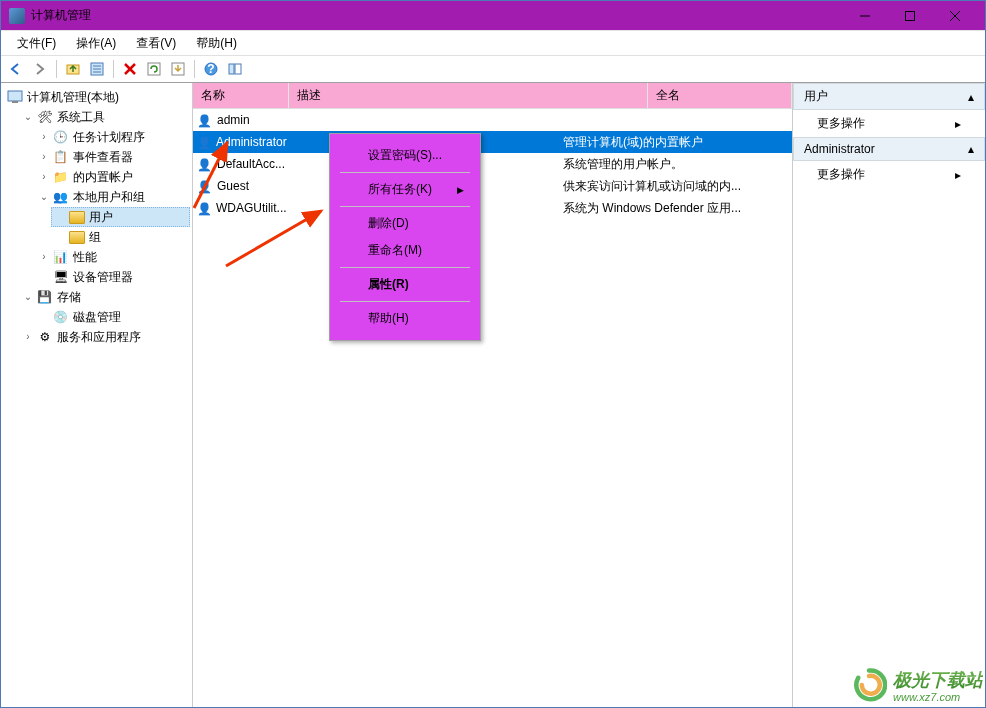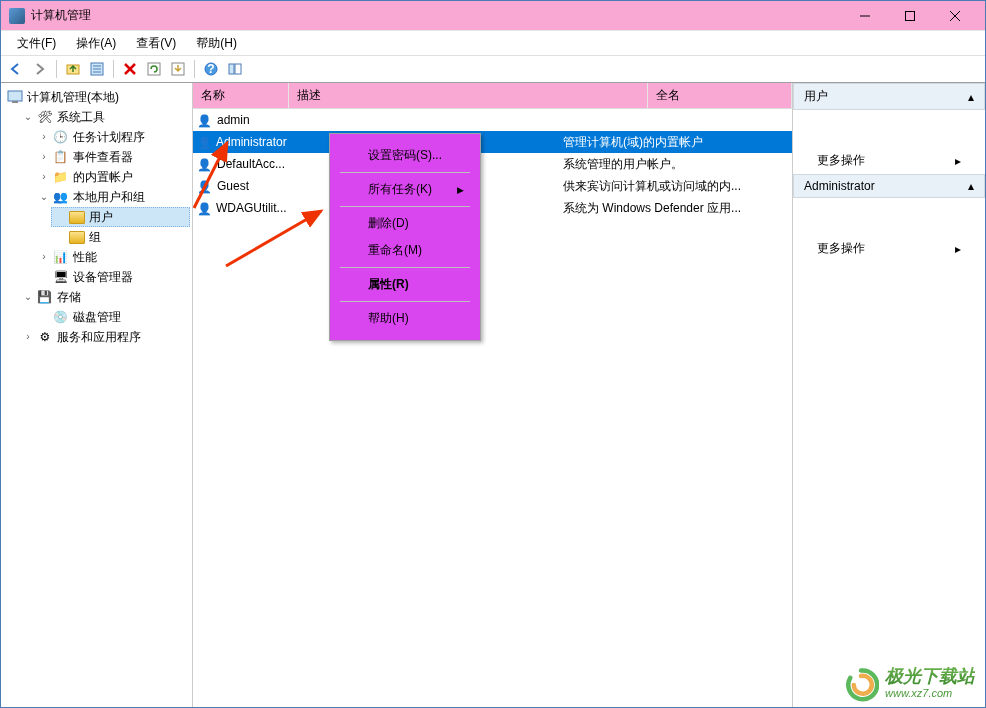--- a/index.html
+++ b/index.html
@@ -1,19 +1,19 @@
 <!DOCTYPE html>
 <html><head>
   <meta charset="utf-8">
   <style>
     * { margin: 0; padding: 0; box-sizing: border-box; font-family: 'Microsoft YaHei', 'Segoe UI', sans-serif; font-size: 12px; }
     body { background: #fff; width: 986px; height: 708px; overflow: hidden; border: 1px solid #4a7bb5; position: relative; }
     
     
-    .titlebar { height: 30px; display: flex; align-items: center; padding: 0 8px; background: #f9a8d4; border-bottom: 1px solid #e5e5e5; }
+    .titlebar { height: 30px; display: flex; align-items: center; padding: 0 8px; background: #a21caf; border-bottom: 1px solid #e5e5e5; }
     .titlebar-icon { width: 16px; height: 16px; margin-right: 6px; background: linear-gradient(135deg,#5b9bd5,#2e5c8a); border-radius: 2px; }
     .titlebar-title { flex: 1; color: #000; }
     .winbtn { width: 45px; height: 28px; display: flex; align-items: center; justify-content: center; cursor: pointer; }
     
     
     .menubar { height: 24px; display: flex; align-items: center; padding: 0 6px; }
     .menu-item { padding: 3px 10px; cursor: pointer; }
     
     
     .toolbar { height: 28px; display: flex; align-items: center; padding: 2px 4px; border-top: 1px solid #e0e0e0; border-bottom: 1px solid #a0a0a0; gap: 2px; }
@@ -38,33 +38,33 @@
     .list-body { }
     .list-row { display: flex; padding: 1px 0; cursor: pointer; line-height: 18px; }
     .list-row.selected { background: #0078d7; color: #fff; }
     .list-cell { padding: 1px 4px; overflow: hidden; text-overflow: ellipsis; white-space: nowrap; display: flex; align-items: center; }
     .user-icon { width: 16px; height: 16px; margin-right: 4px; display: inline-flex; }
     
     
     .actions-panel { width: 192px; }
     .actions-header { background: #fff; padding: 4px 8px; border-bottom: 1px solid #ddd; font-weight: normal; }
     .actions-section { background: #e8f0f8; padding: 4px 10px; border: 1px solid #d0d8e0; display: flex; justify-content: space-between; align-items: center; cursor: pointer; }
-    .actions-item { padding: 5px 24px; cursor: pointer; display: flex; justify-content: space-between; align-items: center; margin-top: 37px; }
+    .actions-item { padding: 5px 24px; cursor: pointer; display: flex; justify-content: space-between; align-items: center; }
     
     
     .context-menu { position: absolute; left: 328px; top: 132px; background: #d946ef; border: 1px solid #a0a0a0; box-shadow: 2px 2px 4px rgba(0,0,0,0.3); z-index: 100; min-width: 140px; padding: 8px; }
     .ctx-item { padding: 5px 30px 5px 30px; cursor: pointer; position: relative; }
     .ctx-sep { height: 1px; background: #c0c0c0; margin: 3px 2px; }
     .ctx-arrow { position: absolute; right: 8px; top: 50%; transform: translateY(-50%); font-size: 9px; }
     
     
     .red-arrow { position: absolute; z-index: 50; pointer-events: none; }
     
     
-    .watermark { position: absolute; right: 10px; bottom: 4px; z-index: 200; display: flex; align-items: flex-start; gap: 6px; }
+    .watermark { position: absolute; right: 2px; bottom: 4px; z-index: 200; display: flex; align-items: flex-end; gap: 6px; }
     .wm-logo { width: 36px; height: 36px; }
     .wm-text { display: flex; flex-direction: column; line-height: 1.1; }
     .wm-cn { font-size: 18px; font-weight: bold; font-style: italic; background: linear-gradient(#6ab04c,#3a8a2c); -webkit-background-clip: text; color: transparent; }
     .wm-url { font-size: 11px; color: #4a9a3a; font-style: italic; }
     
     .folder-ico::before { content:''; display:block; width:14px; height:11px; background:linear-gradient(#fce28b,#e6b422); border:1px solid #c99a1c; border-radius:1px; }
   </style>
 </head>
 <body>
 

